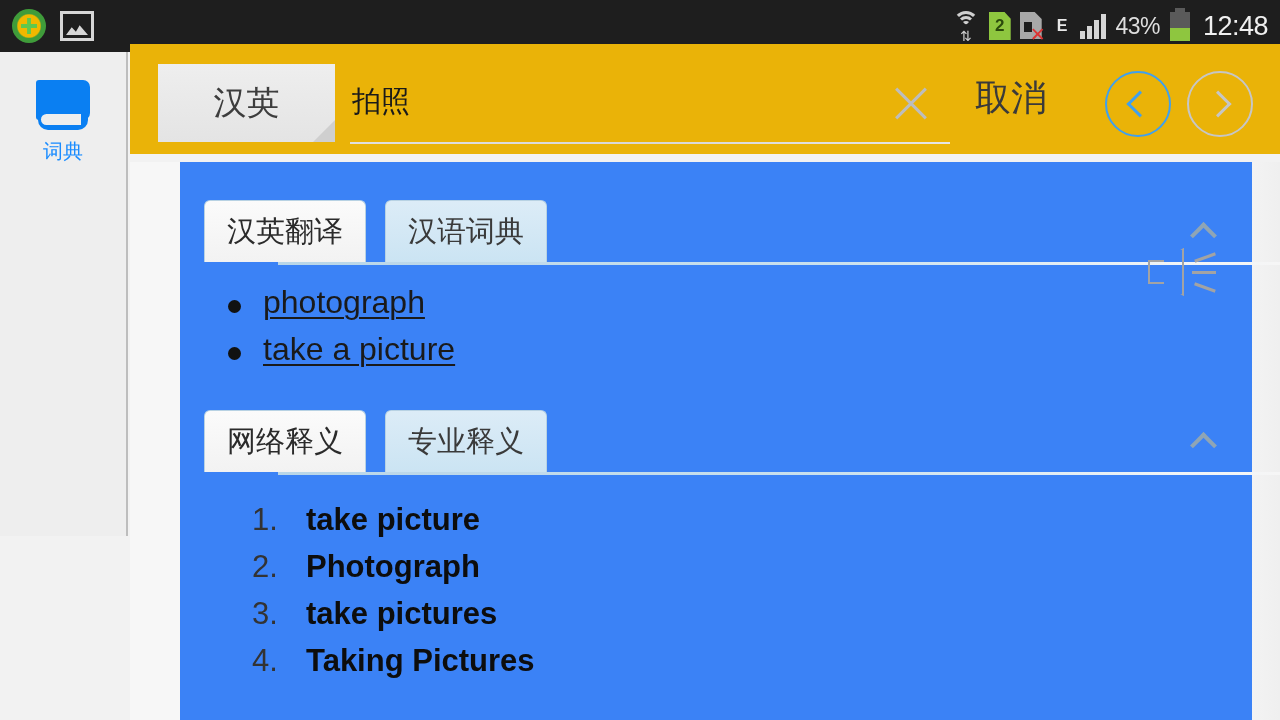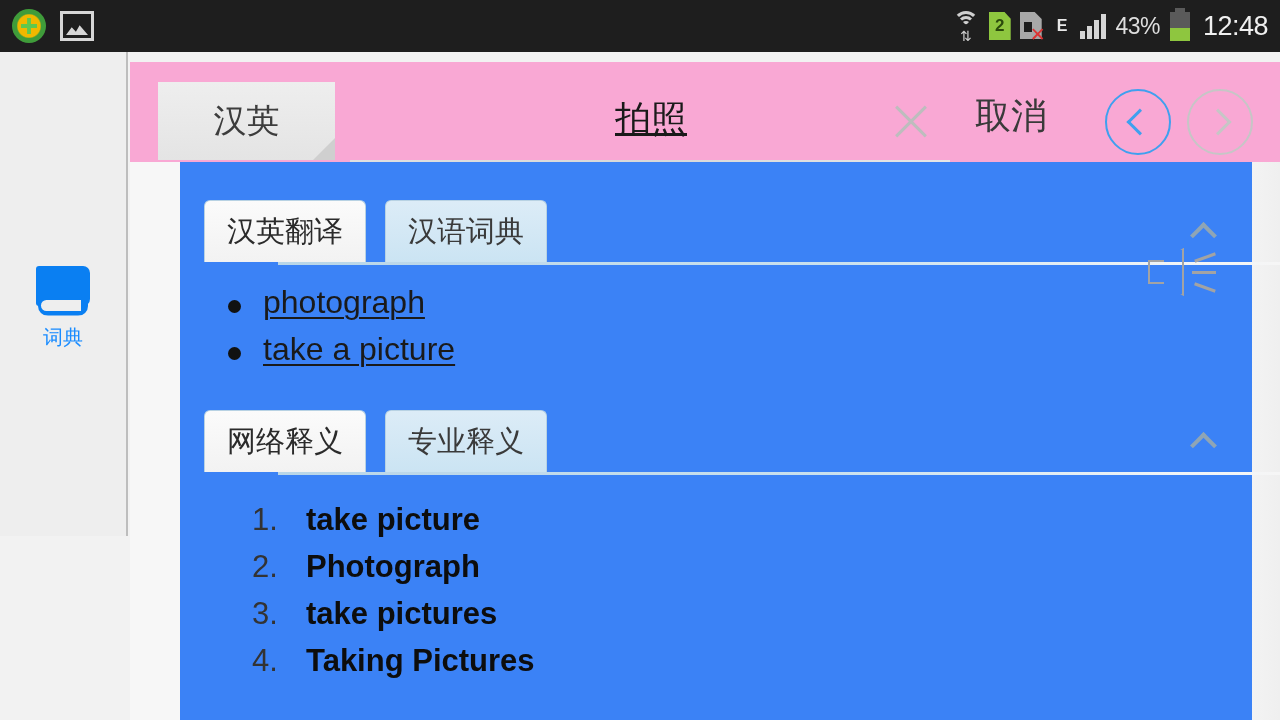--- a/index.html
+++ b/index.html
@@ -69,21 +69,21 @@
   .batt-pct { color: #dedede; font-size: 23px; letter-spacing: -0.5px; }
   .icon-batt { position: relative; width: 20px; height: 29px; background: #5a5a5a; margin-left: 1px; }
   .icon-batt::before { content:""; position:absolute; top:-4px; left:5px; width:10px; height:4px; background:#5a5a5a; }
   .icon-batt .fill { position:absolute; left:0; bottom:0; width:100%; height:43%; background:#8ec63f; }
   .clock { color: #f0f0f0; font-size: 27px; letter-spacing: -0.5px; margin-left: 4px; }
 
   
   .sidebar {
     position: absolute; top: 52px; left: 0; width: 128px; height: 484px;
     background: #eeeeee; border-right: 2px solid #bdbdbd;
-    display: flex; flex-direction: row; align-items: center;
+    display: flex; flex-direction: column; align-items: center;
   }
   .side-item { width: 128px; display: flex; flex-direction: column;
      align-items: center; justify-content: center; }
   .side-item .lbl { font-size: 20px; color: #7a7a7a; margin-top: 8px; }
   .side-item.active .lbl { color: #1a8cff; }
 
   .ic-book { width: 54px; height: 50px; position: relative; }
   .ic-book .cover { position: absolute; inset: 0 0 10px 0; background: #0a7ff2; border-radius: 3px 7px 7px 3px; }
   .ic-book .pages { position: absolute; left: 2px; right: 2px; bottom: 0; height: 20px;
      background: #0a7ff2; border-radius: 0 0 10px 10px;
@@ -106,29 +106,29 @@
      border: 3px solid #9a9a9a; border-radius: 50%; }
   .ic-gear .hole { position:absolute; top: 18px; left: 21px; width: 20px; height: 20px;
      border: 2.5px solid #9a9a9a; border-radius: 50%; }
   .ic-gear .tooth { position:absolute; width: 13px; height: 10px; background: #eeeeee;
      border: 2.5px solid #9a9a9a; left: 50%; top: 28px; margin-left: -6.5px;
      transform-origin: 50% -1px; }
   .ic-gear .stem { position:absolute; bottom: 0; left: 50%; margin-left: -8px; width: 16px; height: 22px;
      border: 2.5px solid #9a9a9a; border-top: none; border-radius: 0 0 8px 8px; background:#eeeeee; }
 
   
-  .topbar { position: absolute; top: 62px; left: 130px; width: 1150px; height: 110px;
-     background: #f9a8d4; text-align: center; }
+  .topbar { position: absolute; top: 44px; left: 130px; width: 1150px; height: 110px;
+     background: #eab308; }
   .lang-tab { position: absolute; left: 28px; top: 20px; width: 177px; height: 78px;
      background: linear-gradient(180deg,#eeeeee,#e4e4e4); display:flex; align-items:center; justify-content:center; }
   .lang-tab .txt { font-size: 33px; color: #3d3d3d; }
   .lang-tab .tri { position:absolute; right: 0; bottom: 0; width: 0; height: 0;
      border-left: 22px solid transparent; border-bottom: 22px solid #cfcfcf; }
   .searchfield { position: absolute; left: 192px; top: 18px; width: 628px; height: 82px; }
-  .searchfield .val { font-size: 36px; color: #1a1a1a; line-height: 78px; padding-left: 30px; text-decoration: underline; }
+  .searchfield .val { font-size: 29px; color: #1a1a1a; line-height: 78px; padding-left: 30px; }
   .searchfield .rule { position:absolute; left: 28px; right: 0; bottom: 0; height: 2px;
      background: linear-gradient(90deg,#e0e0e0,#d8d8d8 50%,#e6e6e6); }
   .clear-x { position: absolute; left: 754px; top: 32px; width: 54px; height: 54px; }
   .clear-x::before, .clear-x::after { content:""; position:absolute; left: 6px; top: 26px;
      width: 42px; height: 3px; background: #bdbdbd; }
   .clear-x::before { transform: rotate(45deg); }
   .clear-x::after  { transform: rotate(-45deg); }
   .cancel-btn { position: absolute; left: 845px; top: 30px; font-size: 36px; color: #3a3a3a; }
   .navcirc { position:absolute; top: 27px; width: 66px; height: 66px; border-radius: 50%; }
   .navcirc.back { left: 975px; border: 2.5px solid #3fa0ef; }

